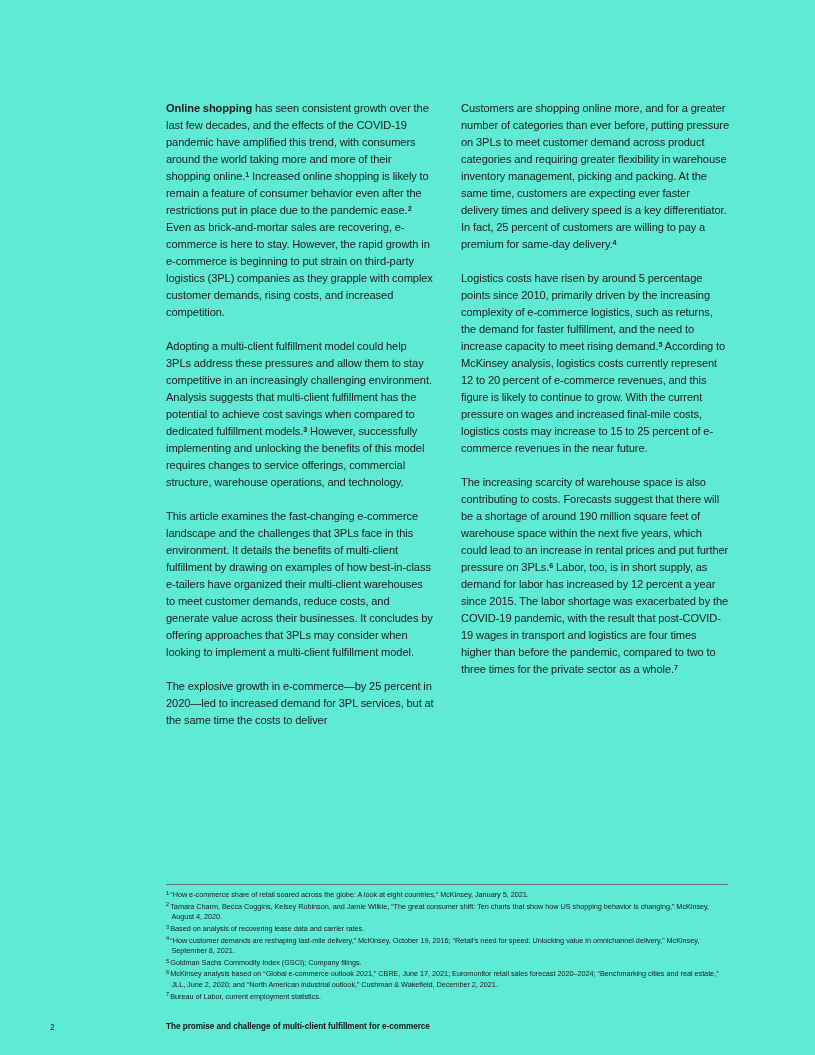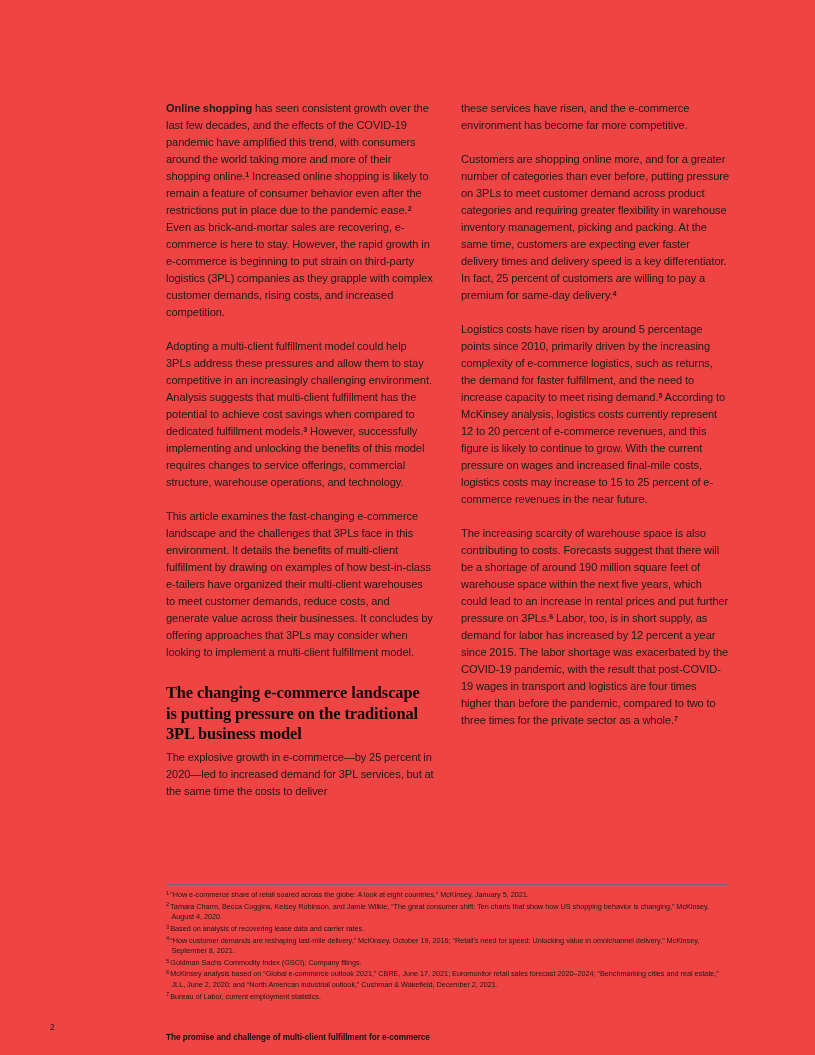--- a/index.html
+++ b/index.html
@@ -12,21 +12,21 @@
     width: 815px;
     height: 1055px;
     position: relative;
     font-family: "Liberation Sans", sans-serif;
     color: #1a1a1a;
     overflow: hidden;
   }
   .page {
     position: absolute;
     inset: 0;
-    background: #ef4444;
+    background: #5eead4;
   }
 
   
   .columns {
     position: absolute;
     left: 166px;
     top: 100px;
     width: 562px;
     display: flex;
     gap: 27px;
@@ -109,21 +109,21 @@
     position: absolute;
     left: 50px;
     top: 0;
     font-size: 8.4px;
     color: #1a1a1a;
     line-height: 12px;
   }
   .footer-title {
     position: absolute;
     left: 166px;
-    top: 11px;
+    top: 0;
     font-size: 8.2px;
     font-weight: 700;
     letter-spacing: -0.04px;
     color: #111111;
     line-height: 12px;
   }
 </style>
 </head>
 <body>
 
@@ -132,28 +132,26 @@
   <div class="columns">
 
     <div class="col">
 
       <p class="para"><b>Online shopping</b><span> has seen consistent growth over the last few decades, and the effects of the COVID-19 pandemic have amplified this trend, with consumers around the world taking more and more of their shopping online.</span><sup>1</sup><span> Increased online shopping is likely to remain a feature of consumer behavior even after the restrictions put in place due to the pandemic ease.</span><sup>2</sup><span> Even as brick-and-mortar sales are recovering, e-commerce is here to stay. However, the rapid growth in e-commerce is beginning to put strain on third-party logistics (3PL) companies as they grapple with complex customer demands, rising costs, and increased competition.</span></p>
 
       <p class="para"><span>Adopting a multi-client fulfillment model could help 3PLs address these pressures and allow them to stay competitive in an increasingly challenging environment. Analysis suggests that multi-client fulfillment has the potential to achieve cost savings when compared to dedicated fulfillment models.</span><sup>3</sup><span> However, successfully implementing and unlocking the benefits of this model requires changes to service offerings, commercial structure, warehouse operations, and technology.</span></p>
 
       <p class="para">This article examines the fast-changing e-commerce landscape and the challenges that 3PLs  face in this environment. It details the benefits of multi-client fulfillment by drawing on examples of how best-in-class e-tailers have organized their multi-client warehouses to meet customer demands, reduce costs, and generate value across their businesses. It concludes by offering approaches that 3PLs may consider when looking to implement a multi-client fulfillment model.</p>
 
-      <h2 class="section-heading">The changing e-commerce landscape is putting pressure on the traditional 3PL business model</h2>
 
       <p class="para tight">The explosive growth in e-commerce—by 25 percent in 2020—led to increased demand for 3PL services, but at the same time the costs to deliver</p>
     </div>
 
     <div class="col">
 
-      <p class="para">these services have risen, and the e-commerce environment has become far more competitive.</p>
 
       <p class="para"><span>Customers are shopping online more, and for a greater number of categories than ever before, putting pressure on 3PLs to meet customer demand across product categories and requiring greater flexibility in warehouse inventory management, picking and packing. At the same time, customers are expecting ever faster delivery times and delivery speed is a key differentiator. In fact, 25 percent of customers are willing to pay a premium for same-day delivery.</span><sup>4</sup></p>
 
       <p class="para"><span>Logistics costs have risen by around 5 percentage points since 2010, primarily driven by the increasing complexity of e-commerce logistics, such as returns, the demand for faster fulfillment, and the need to increase capacity to meet rising demand.</span><sup>5</sup><span> According to McKinsey analysis, logistics costs currently represent 12 to 20 percent of e-commerce revenues, and this figure is likely to continue to grow. With the current pressure on wages and increased final-mile costs, logistics costs may increase to 15 to 25 percent of e-commerce revenues in the near future.</span></p>
 
       <p class="para"><span>The increasing scarcity of warehouse space is also contributing to costs. Forecasts suggest that there will be a shortage of around 190 million square feet of warehouse space within the next five years, which could lead to an increase in rental prices and put further pressure on 3PLs.</span><sup>6</sup><span> Labor, too, is in short supply, as demand for labor has increased by 12 percent a year since 2015. The labor shortage was exacerbated by the COVID-19 pandemic, with the result that post-COVID-19 wages in transport and logistics are four times higher than before the pandemic, compared to two to three times for the private sector as a whole.</span><sup>7</sup></p>
 
     </div>
   </div>
 

